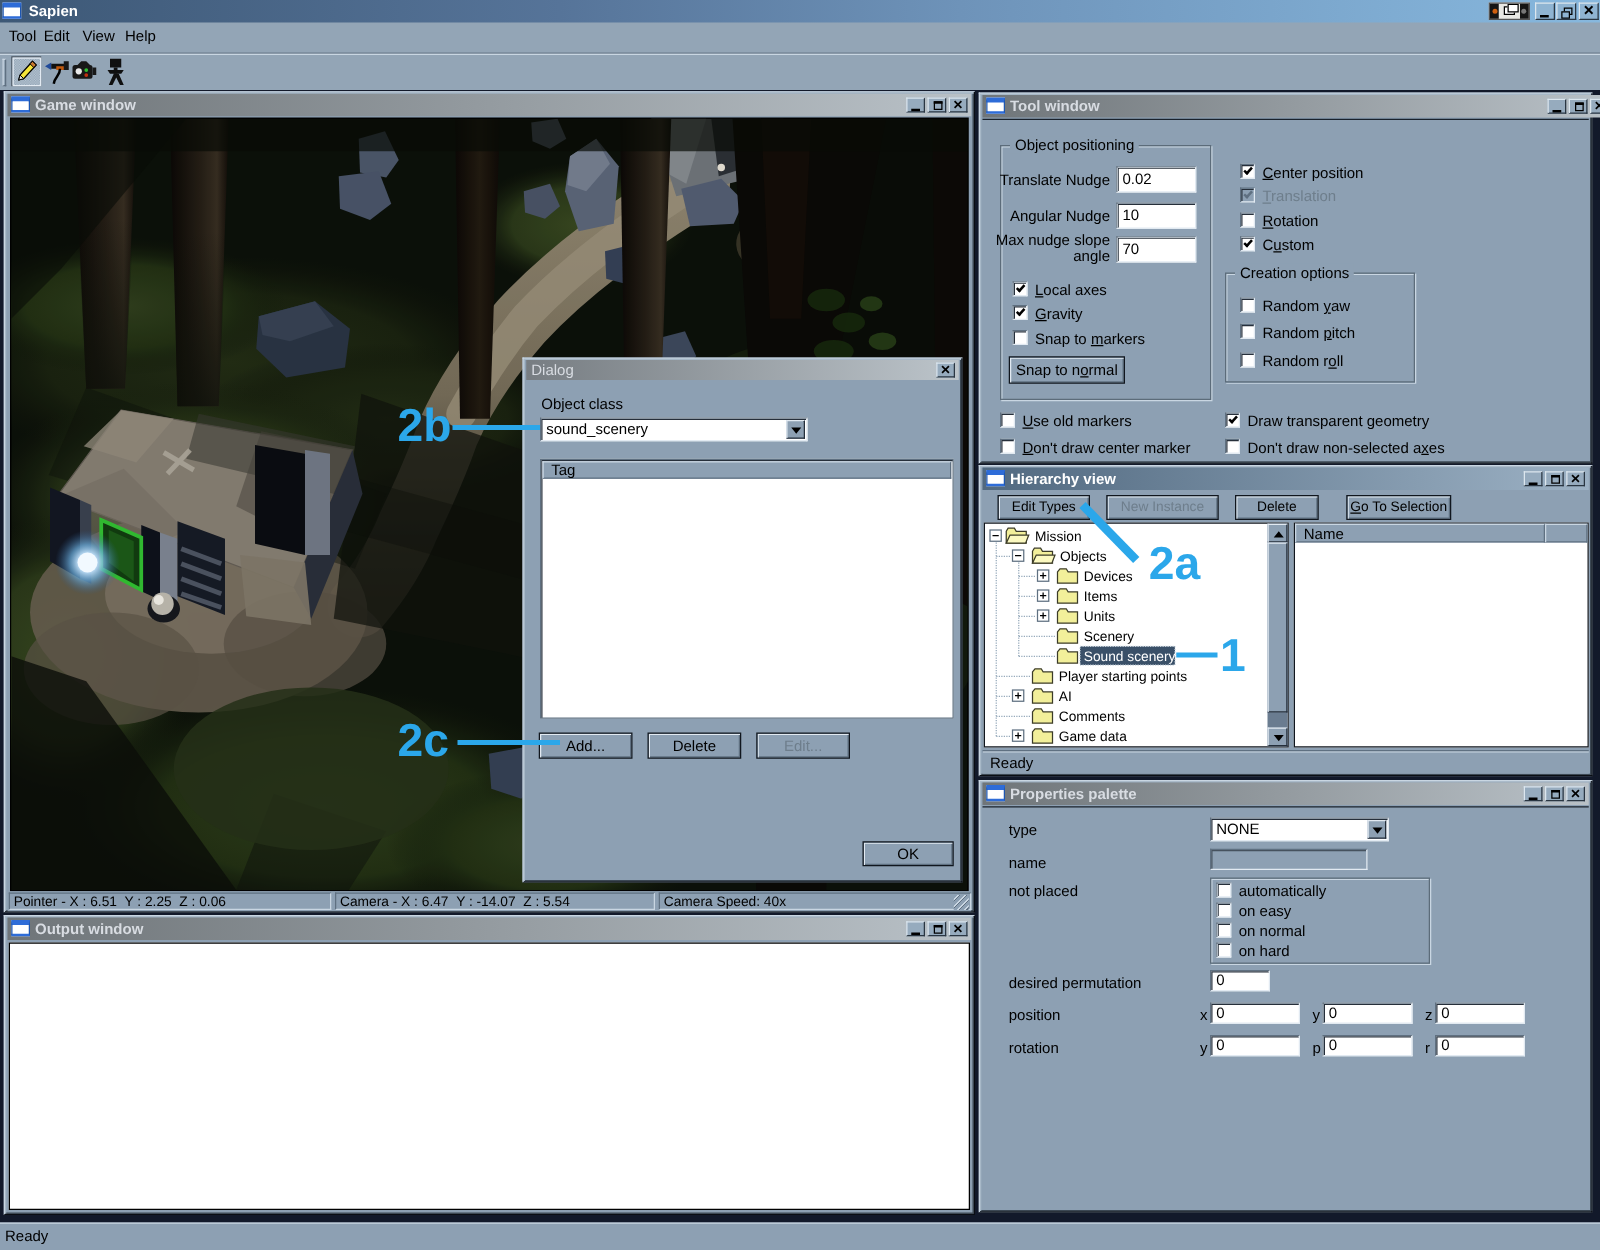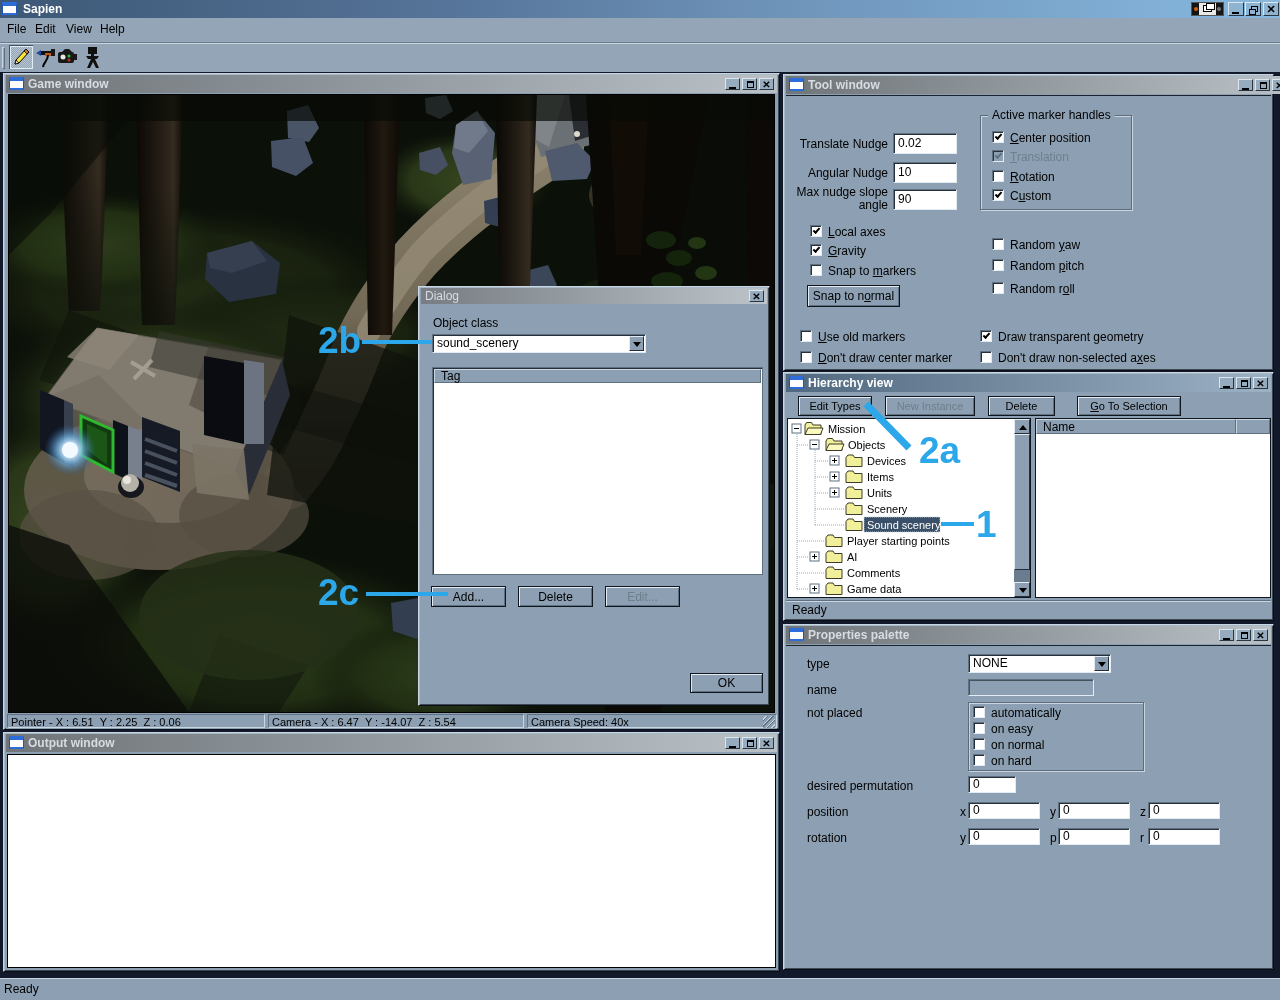--- a/index.html
+++ b/index.html
@@ -45,21 +45,21 @@
         <div class="abs" style="left:3px;top:9px;width:7px;height:2px;background:#000"></div>
       </div>
     <div class="capbtn" style="position:absolute;left:1245px;top:2px;width:16px;height:14px;background:#8FB4D2">
         <div class="abs" style="left:5px;top:3px;width:7px;height:6px;border:1px solid #000"></div>
         <div class="abs" style="left:3px;top:6px;width:7px;height:6px;border:1px solid #000;background:#8FB4D2"></div>
       </div>
     <div class="capbtn" style="position:absolute;left:1263px;top:2px;width:16px;height:14px;background:#8FB4D2;font-size:11px;line-height:13px;font-weight:bold">✕</div>
   </div>
 
   <div class="abs" style="left:0;top:18px;width:1280px;height:54px;background:#93A5B6">
-    <div class="abs" style="left:7px;top:4px">File</div>
+    <div class="abs" style="left:7px;top:4px">Tool</div>
     <div class="abs" style="left:35px;top:4px">Edit</div>
     <div class="abs" style="left:66px;top:4px">View</div>
     <div class="abs" style="left:100px;top:4px">Help</div>
     <div class="abs" style="left:0;top:24px;width:1280px;height:1px;background:#6B7B8A"></div>
     <div class="abs" style="left:0;top:25px;width:1280px;height:1px;background:#C9D6E2"></div>
     <div class="abs" style="left:2px;top:29px;width:3px;height:22px;border:1px solid;border-color:#C9D6E2 #5F7081 #5F7081 #C9D6E2"></div>
 
     <div class="abs" id="toolicons" style="left:0;top:26px;width:120px;height:27px">
       <svg width="120" height="27" viewBox="0 0 120 27">
         <defs>
@@ -323,56 +323,59 @@
           </div>
         <div class="capbtn">
             <div class="abs" style="left:4px;top:2px;width:7px;height:7px;border:1px solid #000"></div>
             <div class="abs" style="left:4px;top:2px;width:7px;height:2px;background:#000"></div>
           </div>
         <div class="capbtn" style="font-size:10px;line-height:11px;font-weight:bold">✕</div>
       </div>
     </div>
     <div class="abs" style="left:2px;top:20px;width:485px;height:273px;border-top:1px solid #1A222C">
 
+      <div class="grp" style="left:14px;top:20px;width:169px;height:204px">
+          <span>Object positioning</span>
+        </div>
       <div class="abs" style="left:10px;top:41px;width:92px;text-align:right;white-space:nowrap">Translate Nudge</div>
       <div class="edit" style="left:107px;top:37px;width:64px;height:21px">0.02</div>
       <div class="abs" style="left:10px;top:70px;width:92px;text-align:right;white-space:nowrap">Angular Nudge</div>
       <div class="edit" style="left:107px;top:66px;width:64px;height:21px">10</div>
       <div class="abs" style="left:10px;top:90px;width:92px;text-align:right;line-height:13px">Max nudge slope angle</div>
-      <div class="edit" style="left:107px;top:93px;width:64px;height:21px">90</div>
+      <div class="edit" style="left:107px;top:93px;width:64px;height:21px">70</div>
       <div class="cb" style="left:24px;top:129px">
           <span class="ck">✓</span>
         </div>
         <div class="cblbl" style="left:42px;top:129px"><span class="u">L</span>ocal axes</div>
       <div class="cb" style="left:24px;top:148px">
           <span class="ck">✓</span>
         </div>
         <div class="cblbl" style="left:42px;top:148px"><span class="u">G</span>ravity</div>
       <div class="cb" style="left:24px;top:168px"></div>
         <div class="cblbl" style="left:42px;top:168px">Snap to <span class="u">m</span>arkers</div>
       <div class="btn" style="left:21px;top:189px;width:93px;height:22px;border-color:#10161E;padding-top:3px;box-shadow:inset 1px 1px 0 #E2EAF2,inset -1px -1px 0 #5F7081">Snap to n<span class="u">o</span>rmal</div>
 
-      <div class="grp" style="left:194px;top:19px;width:152px;height:95px">
-          <span>Active marker handles</span>
-        </div>
       <div class="cb" style="left:206px;top:35px">
           <span class="ck">✓</span>
         </div>
         <div class="cblbl" style="left:224px;top:35px"><span class="u">C</span>enter position</div>
       <div class="cb" style="left:206px;top:54px;background:#8DA0B3">
           <span class="ck" style="border-color:#5F7081">✓</span>
         </div>
         <div class="cblbl" style="left:224px;top:54px;color:#6E7E8C"><span class="u">T</span>ranslation</div>
       <div class="cb" style="left:206px;top:74px"></div>
         <div class="cblbl" style="left:224px;top:74px"><span class="u">R</span>otation</div>
       <div class="cb" style="left:206px;top:93px">
           <span class="ck">✓</span>
         </div>
         <div class="cblbl" style="left:224px;top:93px">C<span class="u">u</span>stom</div>
 
+      <div class="grp" style="left:194px;top:122px;width:152px;height:88px">
+          <span>Creation options</span>
+        </div>
       <div class="cb" style="left:206px;top:142px"></div>
         <div class="cblbl" style="left:224px;top:142px">Random <span class="u">y</span>aw</div>
       <div class="cb" style="left:206px;top:163px"></div>
         <div class="cblbl" style="left:224px;top:163px">Random <span class="u">p</span>itch</div>
       <div class="cb" style="left:206px;top:186px"></div>
         <div class="cblbl" style="left:224px;top:186px">Random r<span class="u">o</span>ll</div>
 
       <div class="cb" style="left:14px;top:234px"></div>
         <div class="cblbl" style="left:32px;top:234px"><span class="u">U</span>se old markers</div>
       <div class="cb" style="left:14px;top:255px"></div>
@@ -397,21 +400,21 @@
         <div class="capbtn">
             <div class="abs" style="left:4px;top:2px;width:7px;height:7px;border:1px solid #000"></div>
             <div class="abs" style="left:4px;top:2px;width:7px;height:2px;background:#000"></div>
           </div>
         <div class="capbtn" style="font-size:10px;line-height:11px;font-weight:bold">✕</div>
       </div>
     </div>
     <div class="btn" style="left:14px;top:23px;width:74px;height:20px;border-color:#10161E;padding-top:3px;font-size:11px;box-shadow:inset 1px 1px 0 #E2EAF2,inset -1px -1px 0 #5F7081">Edit Types</div>
     <div class="btn" style="left:101px;top:23px;width:90px;height:20px;padding-top:3px;color:#6E7E8C;font-size:11px;border-color:#10161E;box-shadow:inset 1px 1px 0 #E2EAF2,inset -1px -1px 0 #5F7081">New Instance</div>
     <div class="btn" style="left:204px;top:23px;width:67px;height:20px;padding-top:3px;font-size:11px;border-color:#10161E;box-shadow:inset 1px 1px 0 #E2EAF2,inset -1px -1px 0 #5F7081">Delete</div>
-    <div class="btn" style="left:293px;top:23px;width:104px;height:20px;padding-top:3px;font-size:11px;white-space:nowrap;overflow:hidden;border-color:#10161E;box-shadow:inset 1px 1px 0 #E2EAF2,inset -1px -1px 0 #5F7081"><span class="u">G</span>o To Selection</div>
+    <div class="btn" style="left:293px;top:23px;width:84px;height:20px;padding-top:3px;font-size:11px;white-space:nowrap;overflow:hidden;border-color:#10161E;box-shadow:inset 1px 1px 0 #E2EAF2,inset -1px -1px 0 #5F7081"><span class="u">G</span>o To Selection</div>
 
     <div class="abs" style="left:3px;top:45px;width:244px;height:180px;background:#fff;border:1px solid #10161E">
       <svg width="242" height="178" viewBox="0 0 242 178" font-family="Liberation Sans, sans-serif" font-size="11">
         <g fill="none" stroke="#95a8ba" stroke-dasharray="1,1">
           <line x1="9" y1="15" x2="9" y2="170"></line>
           <line x1="9" y1="26" x2="21" y2="26"></line>
           <line x1="9" y1="122" x2="37" y2="122"></line>
           <line x1="9" y1="138" x2="21" y2="138"></line>
           <line x1="9" y1="154" x2="37" y2="154"></line>
           <line x1="9" y1="170" x2="21" y2="170"></line>

